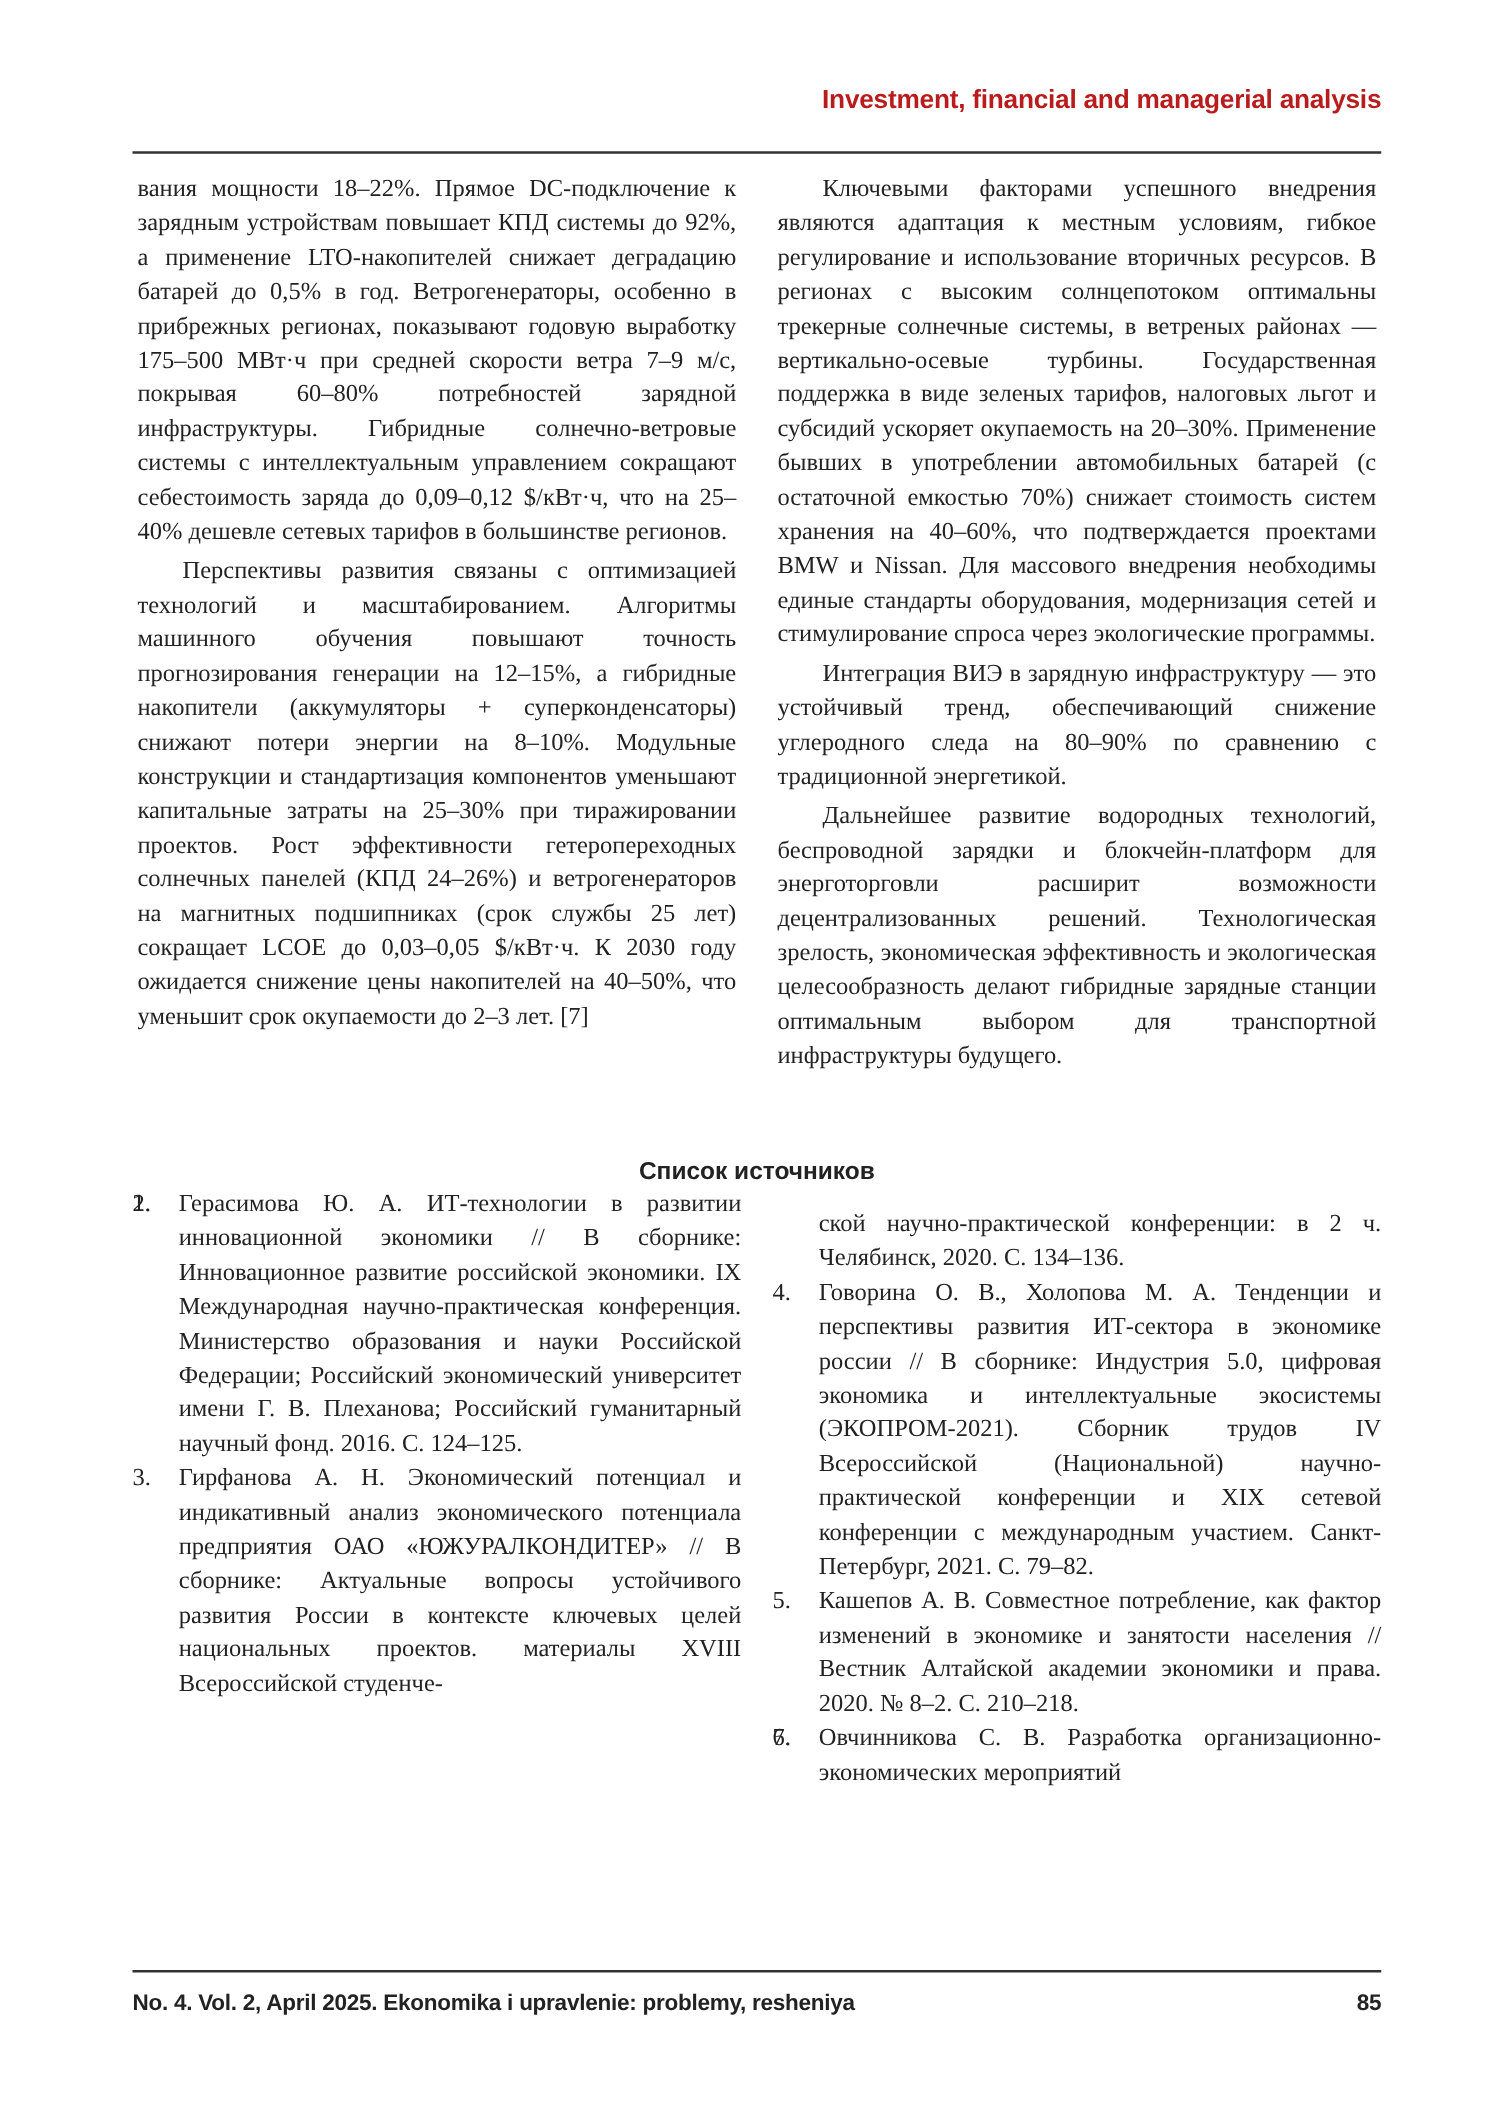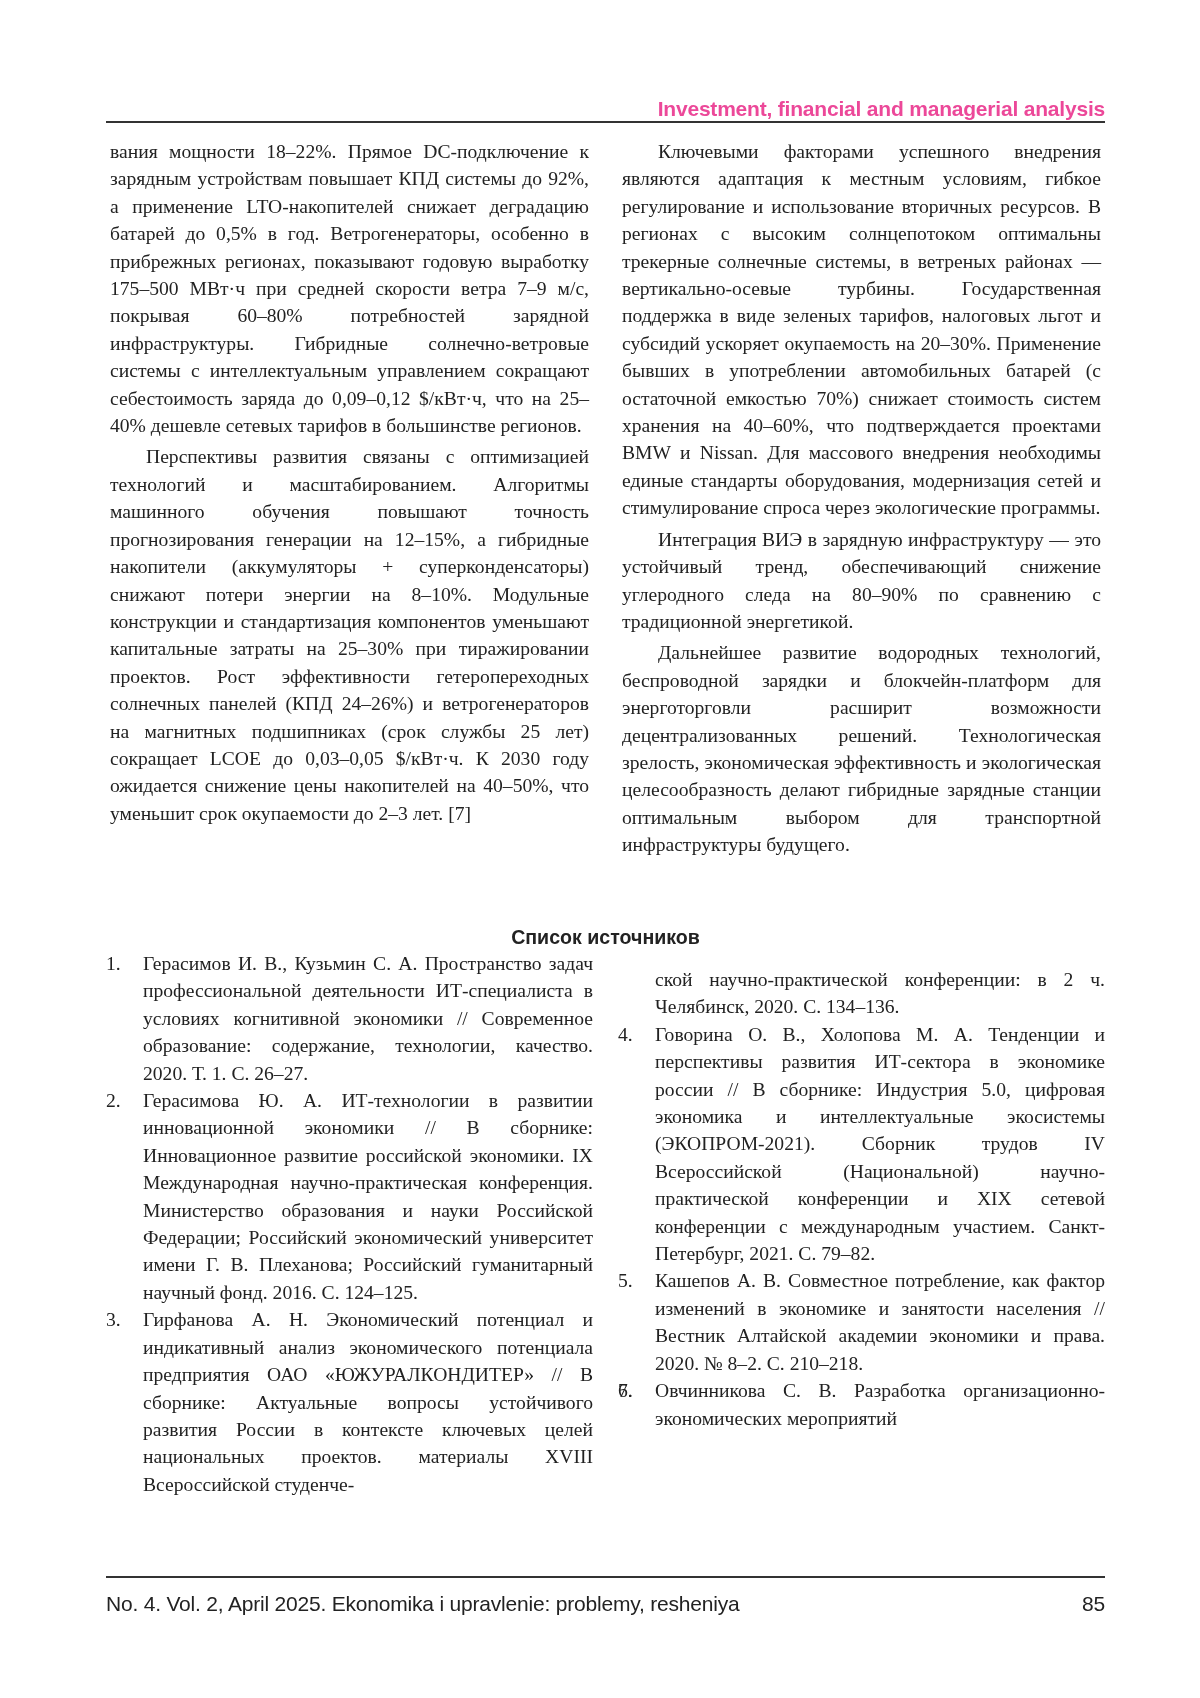--- a/index.html
+++ b/index.html
@@ -1,23 +1,23 @@
 <!DOCTYPE html>
 <html><head>
 <meta charset="utf-8">
 <style>
   html, body { margin: 0; padding: 0; background: #ffffff; }
   body { width: 1200px; height: 1698px; position: relative; overflow: hidden; color: #1e1e1e; }
   .page { position: absolute; left: 0; top: 0; width: 1200px; height: 1698px; }
 
   .running-head {
-    position: absolute; left: 106px; right: 95px; top: 97px;
+    position: absolute; left: 106px; right: 95px; top: 68px;
     text-align: right;
     font-family: "Liberation Sans", sans-serif; font-weight: bold; font-size: 21px;
-    letter-spacing: -0.2px; color: #ec4899;
+    letter-spacing: -0.2px; color: #b91c1c;
   }
   .rule { position: absolute; left: 106px; right: 95px; height: 2px; background: #333; }
   .rule.top { top: 121px; }
   .rule.bottom { top: 1576px; }
 
   .col {
     position: absolute; width: 487px;
     font-family: "Liberation Serif", serif; font-size: 19.6px; line-height: 27.4px;
     text-align: justify; color: #222;
   }
@@ -37,22 +37,22 @@
     color: #222; margin: 0; padding: 0; list-style: none;
   }
   .refs.left { left: 106px; top: 950px; }
   .refs.right { left: 618px; top: 950px; margin-top: 16px; }
   .ref { position: relative; padding-left: 37px; text-align: justify; }
   .ref .num { position: absolute; left: 0; top: 0; }
   .ref.cont { padding-left: 37px; }
 
   .footer {
     position: absolute; left: 106px; right: 95px; top: 1592px;
-    font-family: "Liberation Sans", sans-serif; font-size: 21px; color: #222;
-    display: flex; justify-content: space-between; letter-spacing: -0.2px;
+    font-family: "Liberation Sans", sans-serif; font-size: 18px; color: #222;
+    display: flex; justify-content: space-between; letter-spacing: -0.2px; font-weight: bold;
   }
 </style>
 </head>
 <body>
 
 <div class="page">
   <div class="running-head">Investment, financial and managerial analysis</div>
   <div class="rule top"></div>
 
   <div class="col left">
@@ -64,21 +64,20 @@
     <p class="indent">Ключевыми факторами успешного внедрения являются адаптация к местным условиям, гибкое регулирование и использование вторичных ресурсов. В регионах с высоким солнцепотоком оптимальны трекерные солнечные системы, в ветреных районах — вертикально-осевые турбины. Государственная поддержка в виде зеленых тарифов, налоговых льгот и субсидий ускоряет окупаемость на 20–30%. Применение бывших в употреблении автомобильных батарей (с остаточной емкостью 70%) снижает стоимость систем хранения на 40–60%, что подтверждается проектами BMW и Nissan. Для массового внедрения необходимы единые стандарты оборудования, модернизация сетей и стимулирование спроса через экологические программы.</p>
     <p class="indent">Интеграция ВИЭ в зарядную инфраструктуру — это устойчивый тренд, обеспечивающий снижение углеродного следа на 80–90% по сравнению с традиционной энергетикой.</p>
     <p class="indent">Дальнейшее развитие водородных технологий, беспроводной зарядки и блокчейн-платформ для энерготорговли расширит возможности децентрализованных решений. Технологическая зрелость, экономическая эффективность и экологическая целесообразность делают гибридные зарядные станции оптимальным выбором для транспортной инфраструктуры будущего.</p>
   </div>
 
   <div class="refs-title">Список источников</div>
 
   <ul class="refs left">
     <li class="ref">
       <span class="num">1.</span>
-      <span>Герасимов И. В., Кузьмин С. А. Пространство задач профессиональной деятельности ИТ-специалиста в условиях когнитивной экономики // Современное образование: содержание, технологии, качество. 2020. Т. 1. С. 26–27.</span>
     </li>
     <li class="ref">
       <span class="num">2.</span>
       <span>Герасимова Ю. А. ИТ-технологии в развитии инновационной экономики // В сборнике: Инновационное развитие российской экономики. IX Международная научно-практическая конференция. Министерство образования и науки Российской Федерации; Российский экономический университет имени Г. В. Плеханова; Российский гуманитарный научный фонд. 2016. С. 124–125.</span>
     </li>
     <li class="ref">
       <span class="num">3.</span>
       <span>Гирфанова А. Н. Экономический потенциал и индикативный анализ экономического потенциала предприятия ОАО «ЮЖУРАЛКОНДИТЕР» // В сборнике: Актуальные вопросы устойчивого развития России в контексте ключевых целей национальных проектов. материалы XVIII Всероссийской студенче-</span>
     </li>
   </ul>

